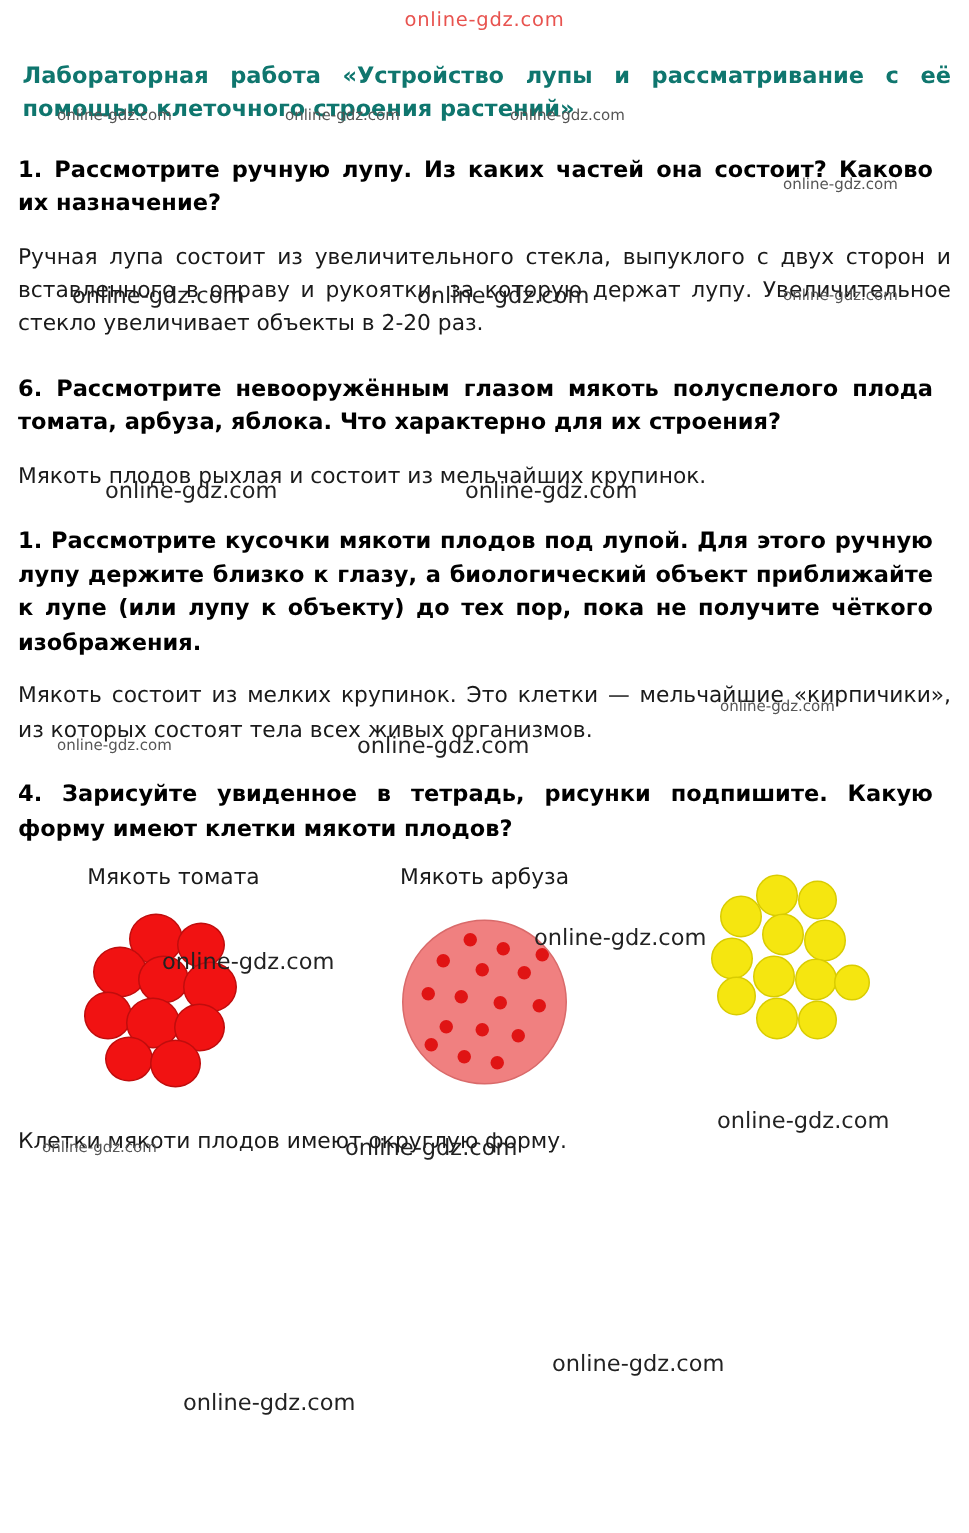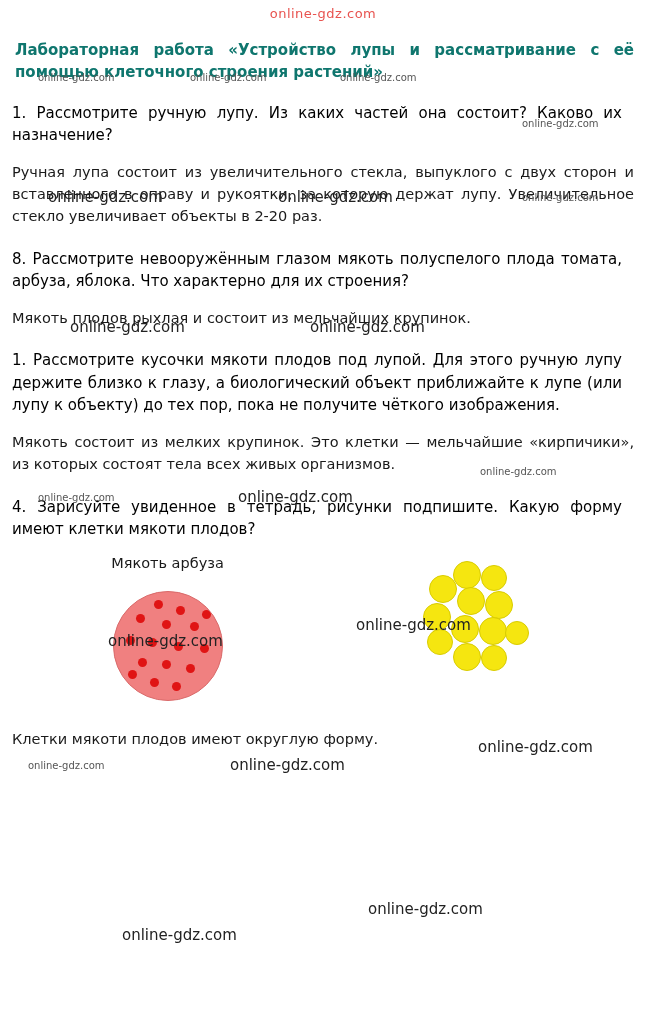--- a/index.html
+++ b/index.html
@@ -43,21 +43,21 @@
   h1.title {
     font-size: 15px;
     font-weight: bold;
     line-height: 1.45;
     margin: 0 0 18px 3px;
     text-align: justify;
     color: #0f766e;
   }
   .q {
     font-size: 15px;
-    font-weight: normal;
+    font-weight: bold;
     line-height: 1.5;
     margin: 0 12px 14px 0;
     text-align: justify;
     color: #000;
   }
   .a {
     font-size: 14.5px;
     line-height: 1.55;
     margin: 0 0 20px 0;
     text-align: justify;
@@ -158,30 +158,47 @@
 
   <div class="top-wm">online-gdz.com</div>
 
   <div class="content">
 
     <h1 class="title">Лабораторная работа «Устройство лупы и рассматривание с её помощью клеточного строения растений»</h1>
 
     <div class="q">1. Рассмотрите ручную лупу. Из каких частей она состоит? Каково их назначение?</div>
     <div class="a">Ручная лупа состоит из увеличительного стекла, выпуклого с двух сторон и вставленного в оправу и рукоятки, за которую держат лупу. Увеличительное стекло увеличивает объекты в 2-20 раз.</div>
 
-    <div class="q">8. Рассмотрите невооружённым глазом мякоть полуспелого плода томата, арбуза, яблока. Что характерно для их строения?</div>
+    <div class="q">6. Рассмотрите невооружённым глазом мякоть полуспелого плода томата, арбуза, яблока. Что характерно для их строения?</div>
     <div class="a">Мякоть плодов рыхлая и состоит из мельчайших крупинок.</div>
 
     <div class="q">1. Рассмотрите кусочки мякоти плодов под лупой. Для этого ручную лупу держите близко к глазу, а биологический объект приближайте к лупе (или лупу к объекту) до тех пор, пока не получите чёткого изображения.</div>
     <div class="a">Мякоть состоит из мелких крупинок. Это клетки — мельчайшие «кирпичики», из которых состоят тела всех живых организмов.</div>
 
     <div class="q">4. Зарисуйте увиденное в тетрадь, рисунки подпишите. Какую форму имеют клетки мякоти плодов?</div>
 
     <div class="figures">
 
+      <div class="figure">
+        <div class="fig-caption">Мякоть томата</div>
+        <div class="fig-art">
+          <div class="cluster">
+            <div class="cell" style="left:30px;  top:0px;   width:34px; height:32px;"></div>
+            <div class="cell" style="left:62px;  top:6px;   width:30px; height:28px;"></div>
+            <div class="cell" style="left:6px;   top:22px;  width:34px; height:32px;"></div>
+            <div class="cell" style="left:36px;  top:28px;  width:32px; height:30px;"></div>
+            <div class="cell" style="left:66px;  top:32px;  width:34px; height:32px;"></div>
+            <div class="cell" style="left:0px;   top:52px;  width:30px; height:30px;"></div>
+            <div class="cell" style="left:28px;  top:56px;  width:34px; height:32px;"></div>
+            <div class="cell" style="left:60px;  top:60px;  width:32px; height:30px;"></div>
+            <div class="cell" style="left:14px;  top:82px;  width:30px; height:28px;"></div>
+            <div class="cell" style="left:44px;  top:84px;  width:32px; height:30px;"></div>
+          </div>
+        </div>
+      </div>
 
       <div class="figure">
         <div class="fig-caption">Мякоть арбуза</div>
         <div class="fig-art">
           <div class="melon">
             <div class="seed" style="left:40px; top:8px;"></div>
             <div class="seed" style="left:62px; top:14px;"></div>
             <div class="seed" style="left:22px; top:22px;"></div>
             <div class="seed" style="left:48px; top:28px;"></div>
             <div class="seed" style="left:76px; top:30px;"></div>

